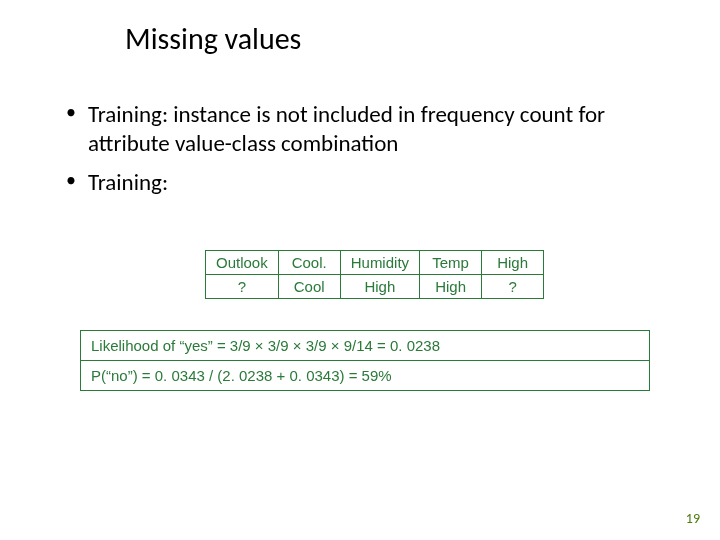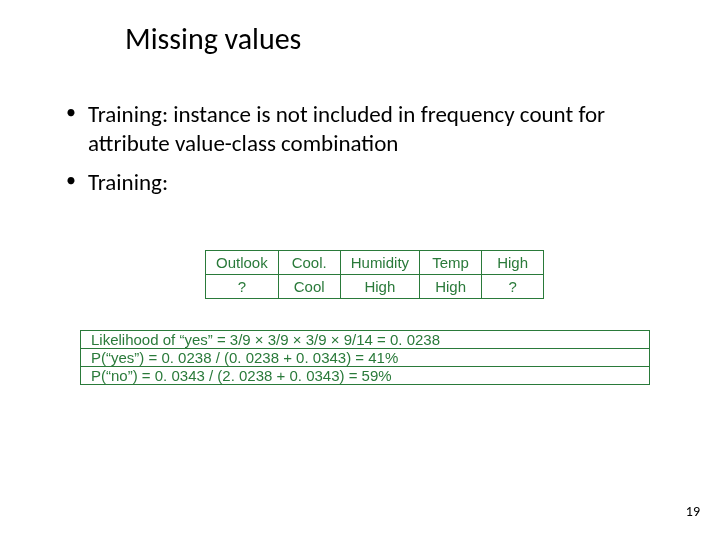--- a/index.html
+++ b/index.html
@@ -6,22 +6,22 @@
   html, body { width: 720px; height: 540px; background: #fff; font-family: Calibri, Arial, sans-serif; }
   .slide { position: relative; width: 720px; height: 540px; padding: 0; }
   .title { position: absolute; top: 20px; left: 125px; font-size: 30px; color: #000; font-weight: 400; }
   .bullets { position: absolute; top: 100px; left: 60px; right: 50px; font-size: 23px; color: #000; line-height: 1.25; }
   .bullets li { list-style: none; position: relative; padding-left: 28px; margin-bottom: 10px; }
   .bullets li::before { content: "•"; position: absolute; left: 6px; top: 0; font-size: 20px; }
   .example-table { position: absolute; top: 250px; left: 205px; border-collapse: collapse; }
   .example-table td { border: 1px solid #2a7a3a; padding: 3px 10px; font-family: Tahoma, Verdana, sans-serif; font-size: 15px; color: #2a7a3a; text-align: center; min-width: 62px; }
   .example-table tr:first-child td { font-weight: 400; margin-top: 42px; }
   .calc-table { position: absolute; top: 330px; left: 80px; border-collapse: collapse; width: 570px; }
-  .calc-table td { border: 1px solid #2a7a3a; padding: 0 10px; font-family: Tahoma, Verdana, sans-serif; font-size: 15px; color: #2a7a3a; text-align: left; }
-  .page-num { position: absolute; bottom: 20px; right: 20px; font-size: 14px; color: #000000; }
+  .calc-table td { border: 1px solid #2a7a3a; padding: 6px 10px; font-family: Tahoma, Verdana, sans-serif; font-size: 15px; color: #2a7a3a; text-align: left; }
+  .page-num { position: absolute; bottom: 13px; right: 20px; font-size: 14px; color: #4d7c0f; }
 </style>
 </head>
 <body>
 
 <div class="slide">
 
   <div class="title">Missing values</div>
 
   <ul class="bullets">
     <li>Training: instance is not included in frequency count for attribute value-class combination</li>
@@ -46,23 +46,20 @@
     </tr>
   </tbody>
     </table>
 
   <table class="calc-table">
     <tbody>
         <tr>
           <td>Likelihood of “yes” = 3/9 × 3/9 × 3/9 × 9/14 = 0. 0238</td>
         </tr>
     <tr>
-          <td>P(“yes”) = 0. 0238 / (0. 0238 + 0. 0343) = 41%</td>
-        </tr>
-    <tr>
           <td>P(“no”) = 0. 0343 / (2. 0238 + 0. 0343) = 59%</td>
         </tr>
   </tbody>
     </table>
 
   <div class="page-num">19</div>
 
 </div>
 
 </body></html>

